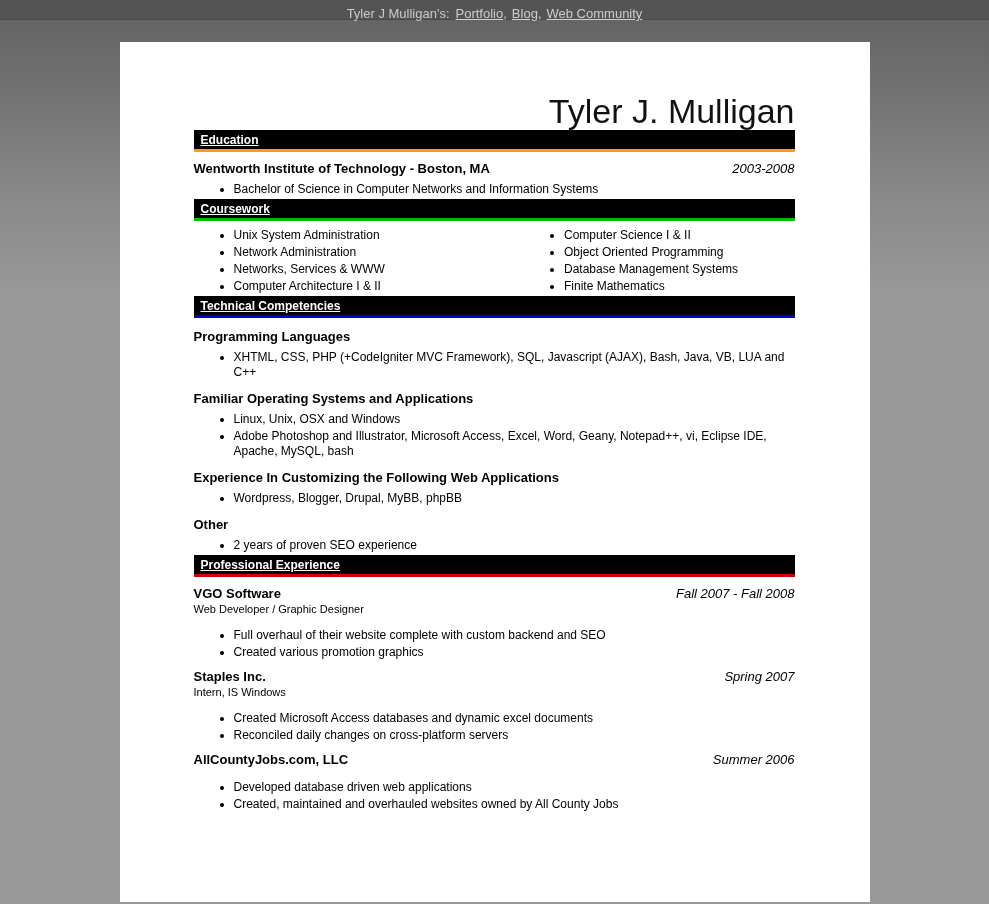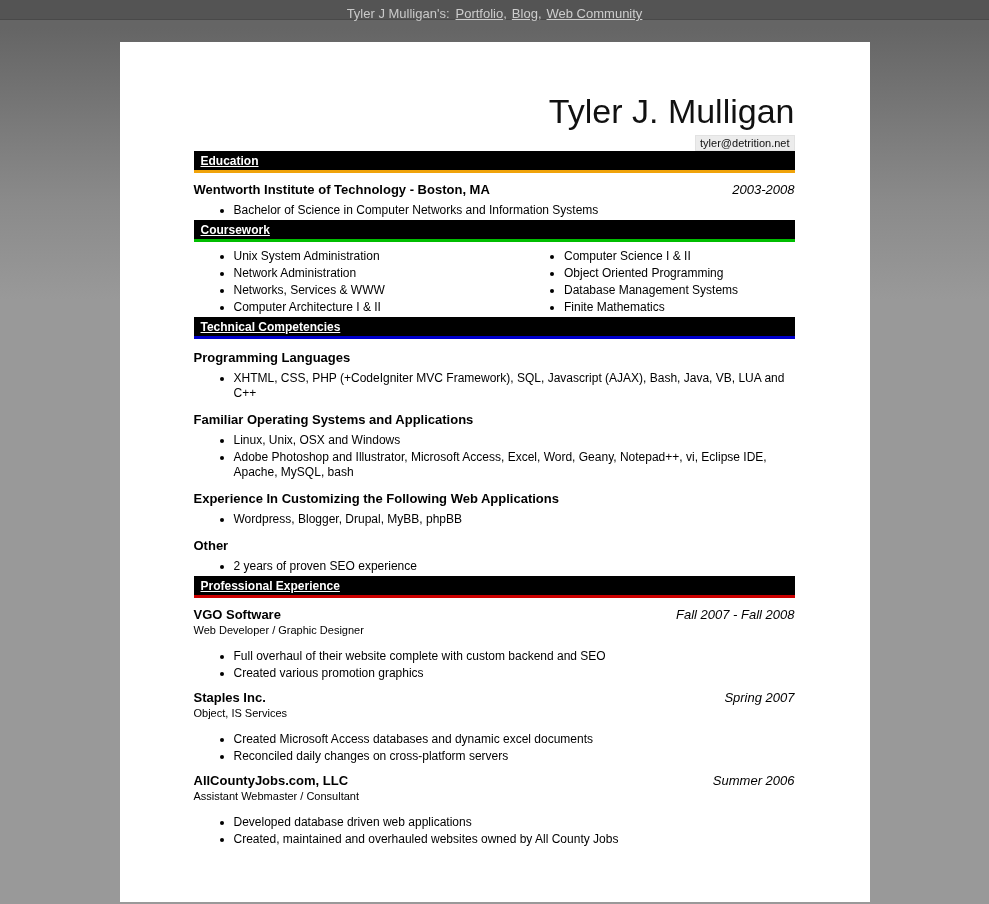--- a/index.html
+++ b/index.html
@@ -56,23 +56,20 @@
 <body>
 
 <div class="topbar">
   <span class="prefix">Tyler J Mulligan's:</span><a>Portfolio</a><span class="sep">,</span><a>Blog</a><span class="sep">,</span><a>Web Community</a>
 </div>
 
 <div class="page">
   <div class="content">
 
     <h1 class="name">Tyler J. Mulligan</h1>
-    <div class="email-row">
-      <a class="email-box">tyler@detrition.net</a>
-    </div>
 
     <div class="bar" style="border-bottom-color: rgb(240, 163, 10);">Education</div>
     <div class="entry-head">
       <span class="org">Wentworth Institute of Technology - Boston, MA</span>
       <span class="dates">2003-2008</span>
     </div>
     <ul>
       <li>Bachelor of Science in Computer Networks and Information Systems</li>
     </ul>
 
@@ -127,33 +124,32 @@
         <li>Full overhaul of their website complete with custom backend and SEO</li>
         <li>Created various promotion graphics</li>
       </ul>
     </div>
 
     <div class="job">
       <div class="entry-head">
         <span class="org">Staples Inc.</span>
         <span class="dates">Spring 2007</span>
       </div>
-      <div class="role">Object, IS Services</div>
+      <div class="role">Intern, IS Windows</div>
       <ul>
         <li>Created Microsoft Access databases and dynamic excel documents</li>
         <li>Reconciled daily changes on cross-platform servers</li>
       </ul>
     </div>
 
     <div class="job">
       <div class="entry-head">
         <span class="org">AllCountyJobs.com, LLC</span>
         <span class="dates">Summer 2006</span>
       </div>
-      <div class="role">Assistant Webmaster / Consultant</div>
       <ul>
         <li>Developed database driven web applications</li>
         <li>Created, maintained and overhauled websites owned by All County Jobs</li>
       </ul>
     </div>
 
   </div>
 </div>
 
 </body></html>

